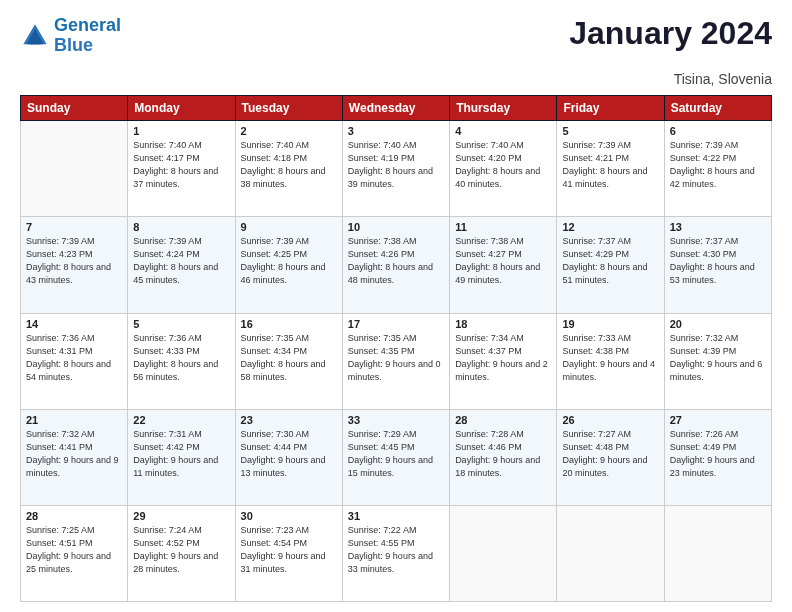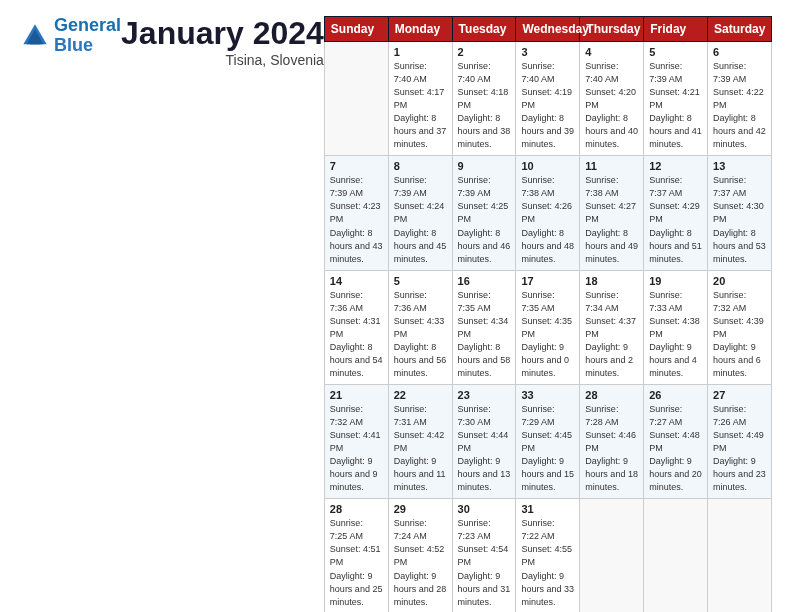--- a/index.html
+++ b/index.html
@@ -8,21 +8,21 @@
       background: #fff;
       width: 792px;
       height: 612px;
       overflow: hidden;
     }
     .page {
       width: 792px;
       height: 612px;
       padding: 16px 20px 10px 20px;
       display: flex;
-      flex-direction: row;
+      flex-direction: column;
     }
     .header {
       display: flex;
       justify-content: space-between;
       align-items: flex-start;
       margin-bottom: 8px;
     }
     .logo {
       display: flex;
       align-items: center;
@@ -46,21 +46,21 @@
     }
     .month-year {
       font-size: 32px;
       font-weight: bold;
       color: #1a1a2e;
       line-height: 1.1;
     }
     .location {
       font-size: 14px;
       color: #444;
-      margin-top: 1px;
+      margin-top: 20px;
     }
     .calendar {
       flex: 1;
       border: 1px solid #ccc;
       border-collapse: collapse;
       width: 100%;
       table-layout: fixed;
     }
     .calendar th {
       background: #b91c1c;

